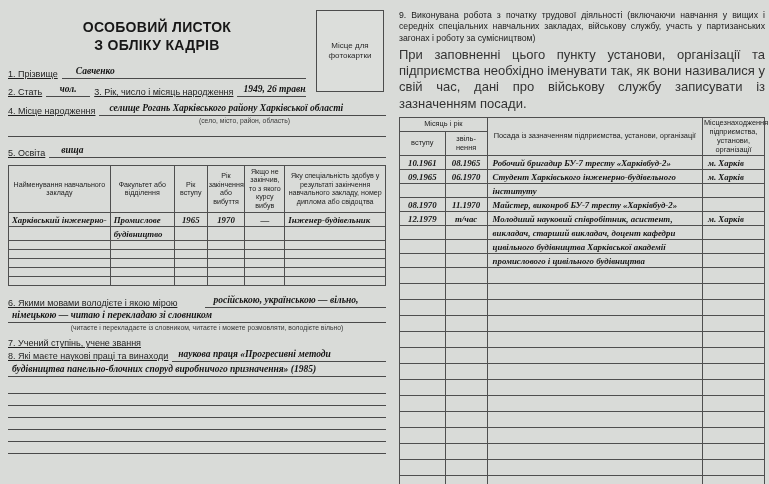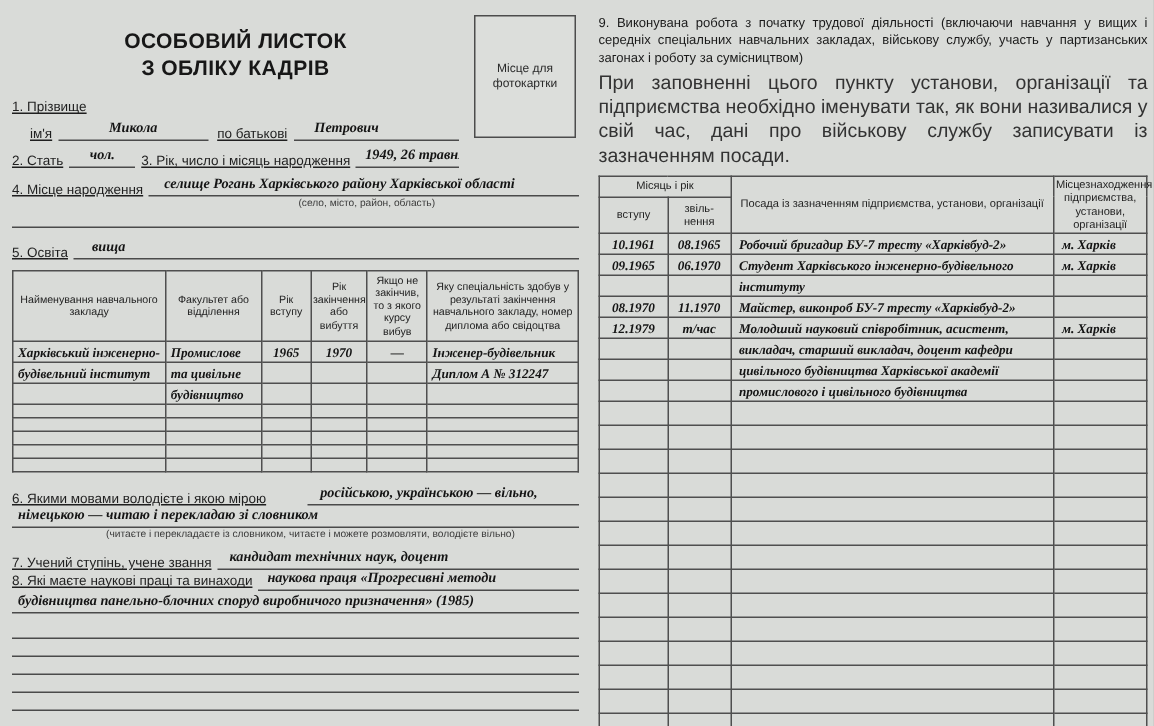--- a/index.html
+++ b/index.html
@@ -76,28 +76,23 @@
 
     <div class="head-flex">
       <div class="head-left">
         <div class="form-title">
           <div>ОСОБОВИЙ ЛИСТОК</div>
           <div>З ОБЛІКУ КАДРІВ</div>
         </div>
 
         <div class="frow">
           <span class="lbl">1. Прізвище</span>
+          <span class="val">Савченко</span>
         </div>
 
-        <div class="frow">
-          <span class="lbl indent">ім'я</span>
-          <span class="val fixed90 center">Микола</span>
-          <span class="lbl" style="padding-left:6px;">по батькові</span>
-          <span class="val">Петрович</span>
-        </div>
 
         <div class="frow">
           <span class="lbl">2. Стать</span>
           <span class="val fixed40">чол.</span>
           <span class="lbl" style="padding-left:4px;">3. Рік, число і місяць народження</span>
           <span class="val" style="padding-left:6px;">1949, 26 травня</span>
         </div>
       </div>
 
       <div class="photo-box">
@@ -139,28 +134,20 @@
       <tbody>
           <tr>
             <td>Харківський інженерно-</td>
             <td>Промислове</td>
             <td>1965</td>
             <td>1970</td>
             <td>—</td>
             <td>Інженер-будівельник</td>
           </tr>
           <tr>
-            <td>будівельний інститут</td>
-            <td>та цивільне</td>
-            <td></td>
-            <td></td>
-            <td></td>
-            <td>Диплом А № 312247</td>
-          </tr>
-          <tr>
             <td></td>
             <td>будівництво</td>
             <td></td>
             <td></td>
             <td></td>
             <td></td>
           </tr>
           <tr class="empty-r">
             <td></td>
             <td></td>
@@ -208,21 +195,20 @@
       <span class="lbl">6. Якими мовами володієте і якою мірою</span>
       <span class="val" style="padding-left:8px;">російською, українською — вільно,</span>
     </div>
     <div class="frow" style="margin-top:2px;">
       <span class="val" style="padding-left:4px;">німецькою — читаю і перекладаю зі словником</span>
     </div>
     <div class="hintline2">(читаєте і перекладаєте із словником, читаєте і можете розмовляти, володієте вільно)</div>
 
     <div class="frow" style="margin-top:7px;">
       <span class="lbl">7. Учений ступінь, учене звання</span>
-      <span class="val" style="padding-left:8px;">кандидат технічних наук, доцент</span>
     </div>
 
     <div class="frow" style="margin-top:1px;align-items:center;">
       <span class="lbl">8. Які маєте наукові праці та винаходи</span>
       <span class="val" style="padding-left:6px;">наукова праця «Прогресивні методи</span>
     </div>
     <div class="frow" style="margin-top:2px;">
       <span class="val" style="padding-left:4px;">будівництва панельно-блочних споруд виробничого призначення» (1985)</span>
     </div>
 

